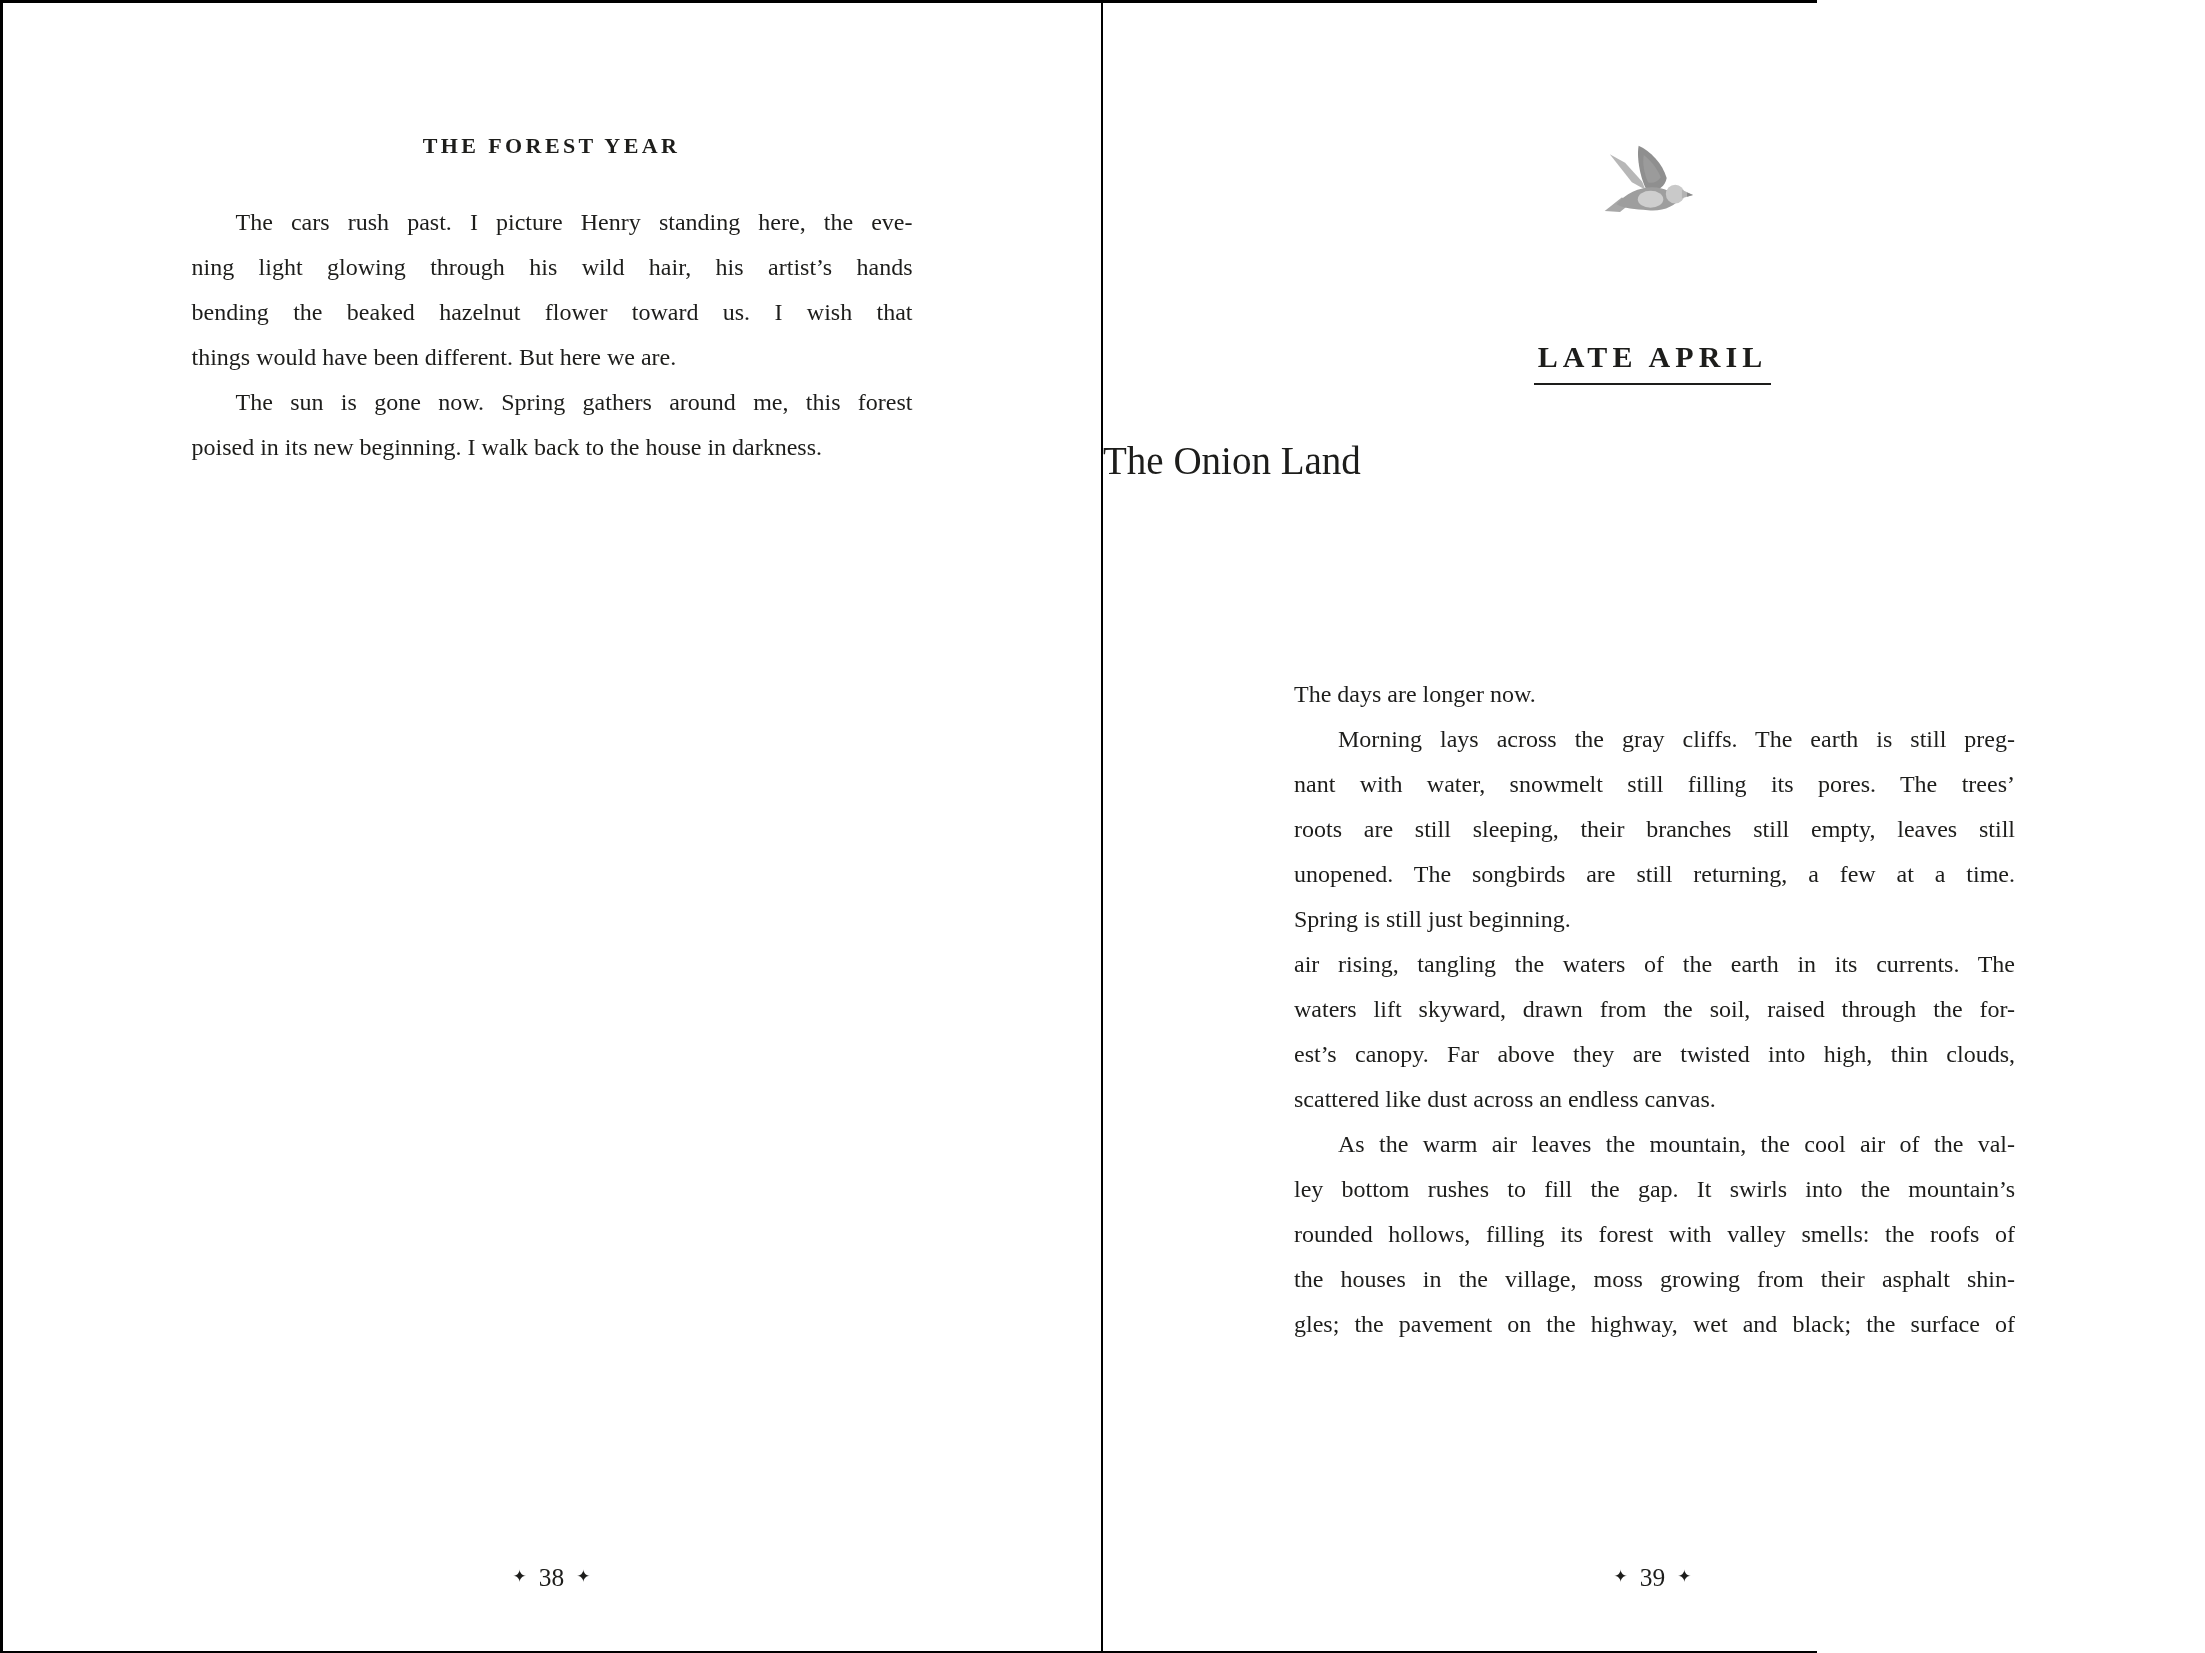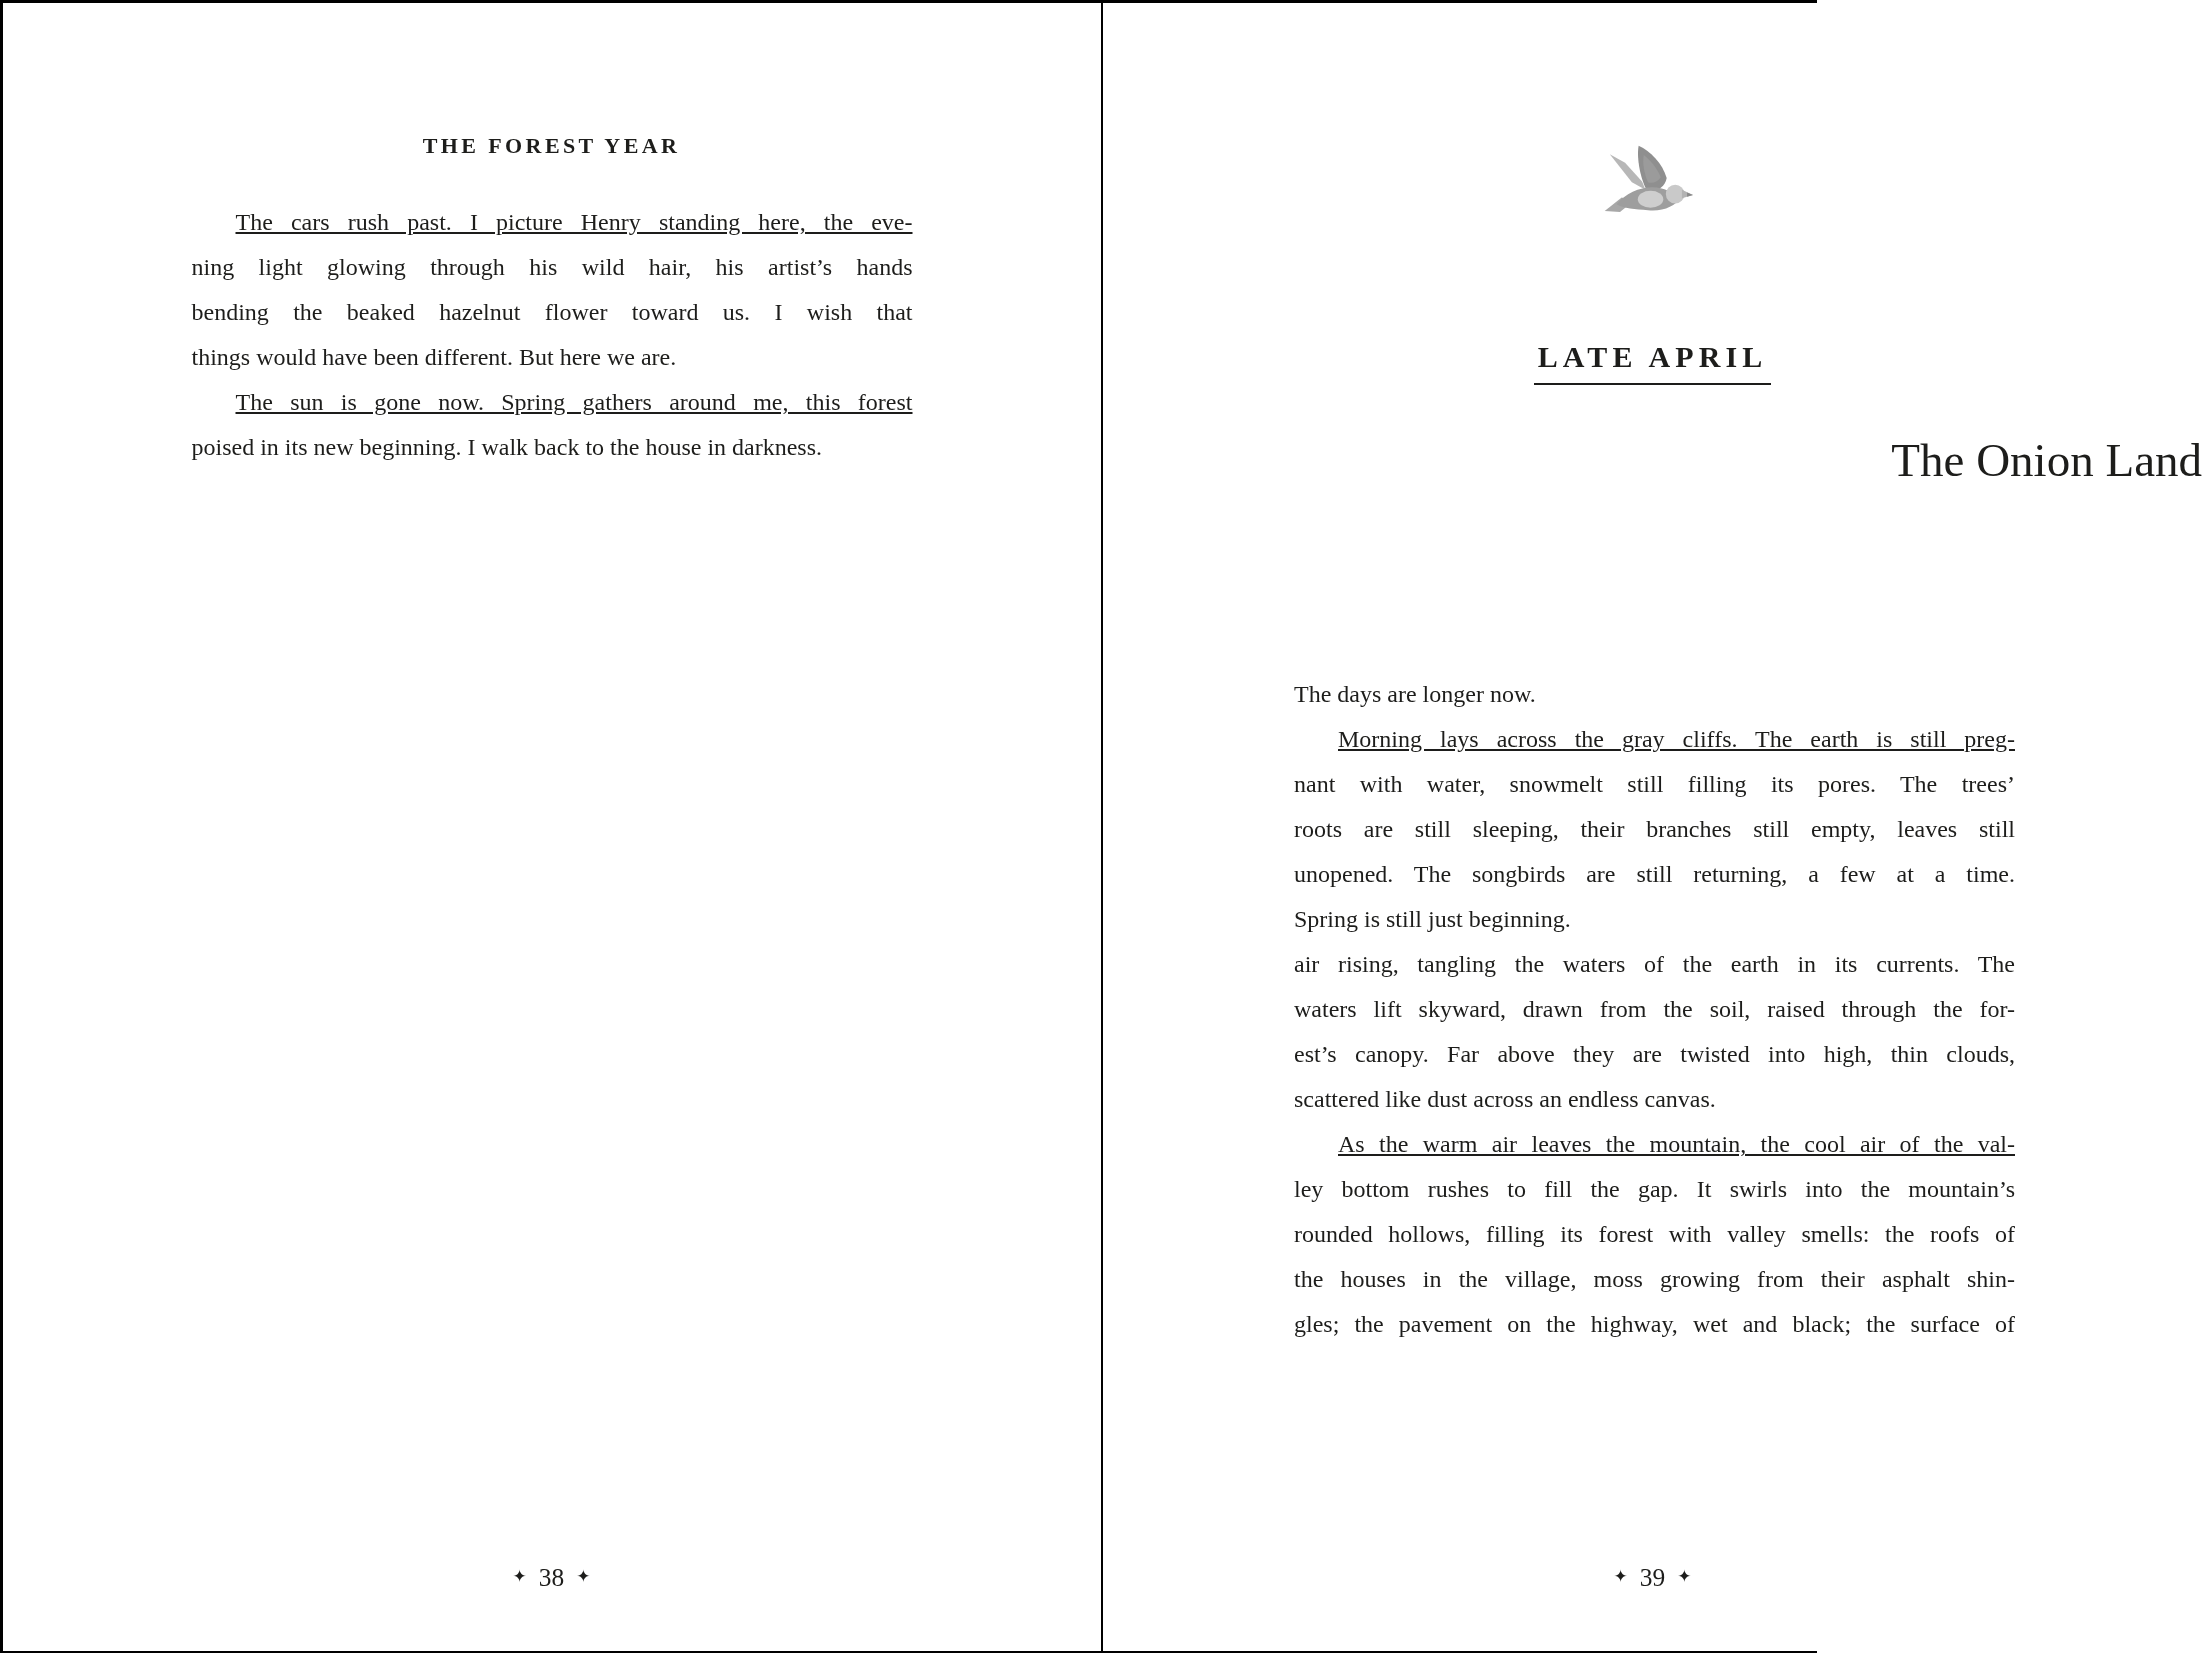--- a/index.html
+++ b/index.html
@@ -43,21 +43,21 @@
   .line{
     line-height:45px;
     text-align:left;
     white-space:normal;
   }
   .line.just{
     text-align:justify;
     text-align-last:justify;
     -moz-text-align-last:justify;
   }
-  .line.indent{text-indent:44px;text-decoration:underline;}
+  .line.indent{text-indent:44px;}
 
   
   .folio{
     position:absolute;top:1560px;left:0;width:100%;
     display:flex;justify-content:center;align-items:center;gap:12px;
     font-size:25.4px;line-height:29px;
   }
   .folio .orn{font-size:17px;line-height:29px;transform:translateY(-0.8px);}
 
   
@@ -73,22 +73,22 @@
     display:inline-block;
     font-size:30px;line-height:29px;
     font-weight:700;
     letter-spacing:5.1px;
     text-transform:uppercase;
     padding:0 3.4px 12px 3.4px;
     border-bottom:2.5px solid var(--ink);
   }
   .chapter-title{
     position:absolute;top:422px;left:0;width:100%;
-    text-align:right;
-    font-size:47px;line-height:71px;
+    text-align:left;
+    font-size:39px;line-height:71px;
     font-weight:400;
   }
 </style>
 </head>
 <body>
 
 <div class="spread">
 
   <div class="page left">
     <div class="running-header">THE FOREST YEAR</div>

